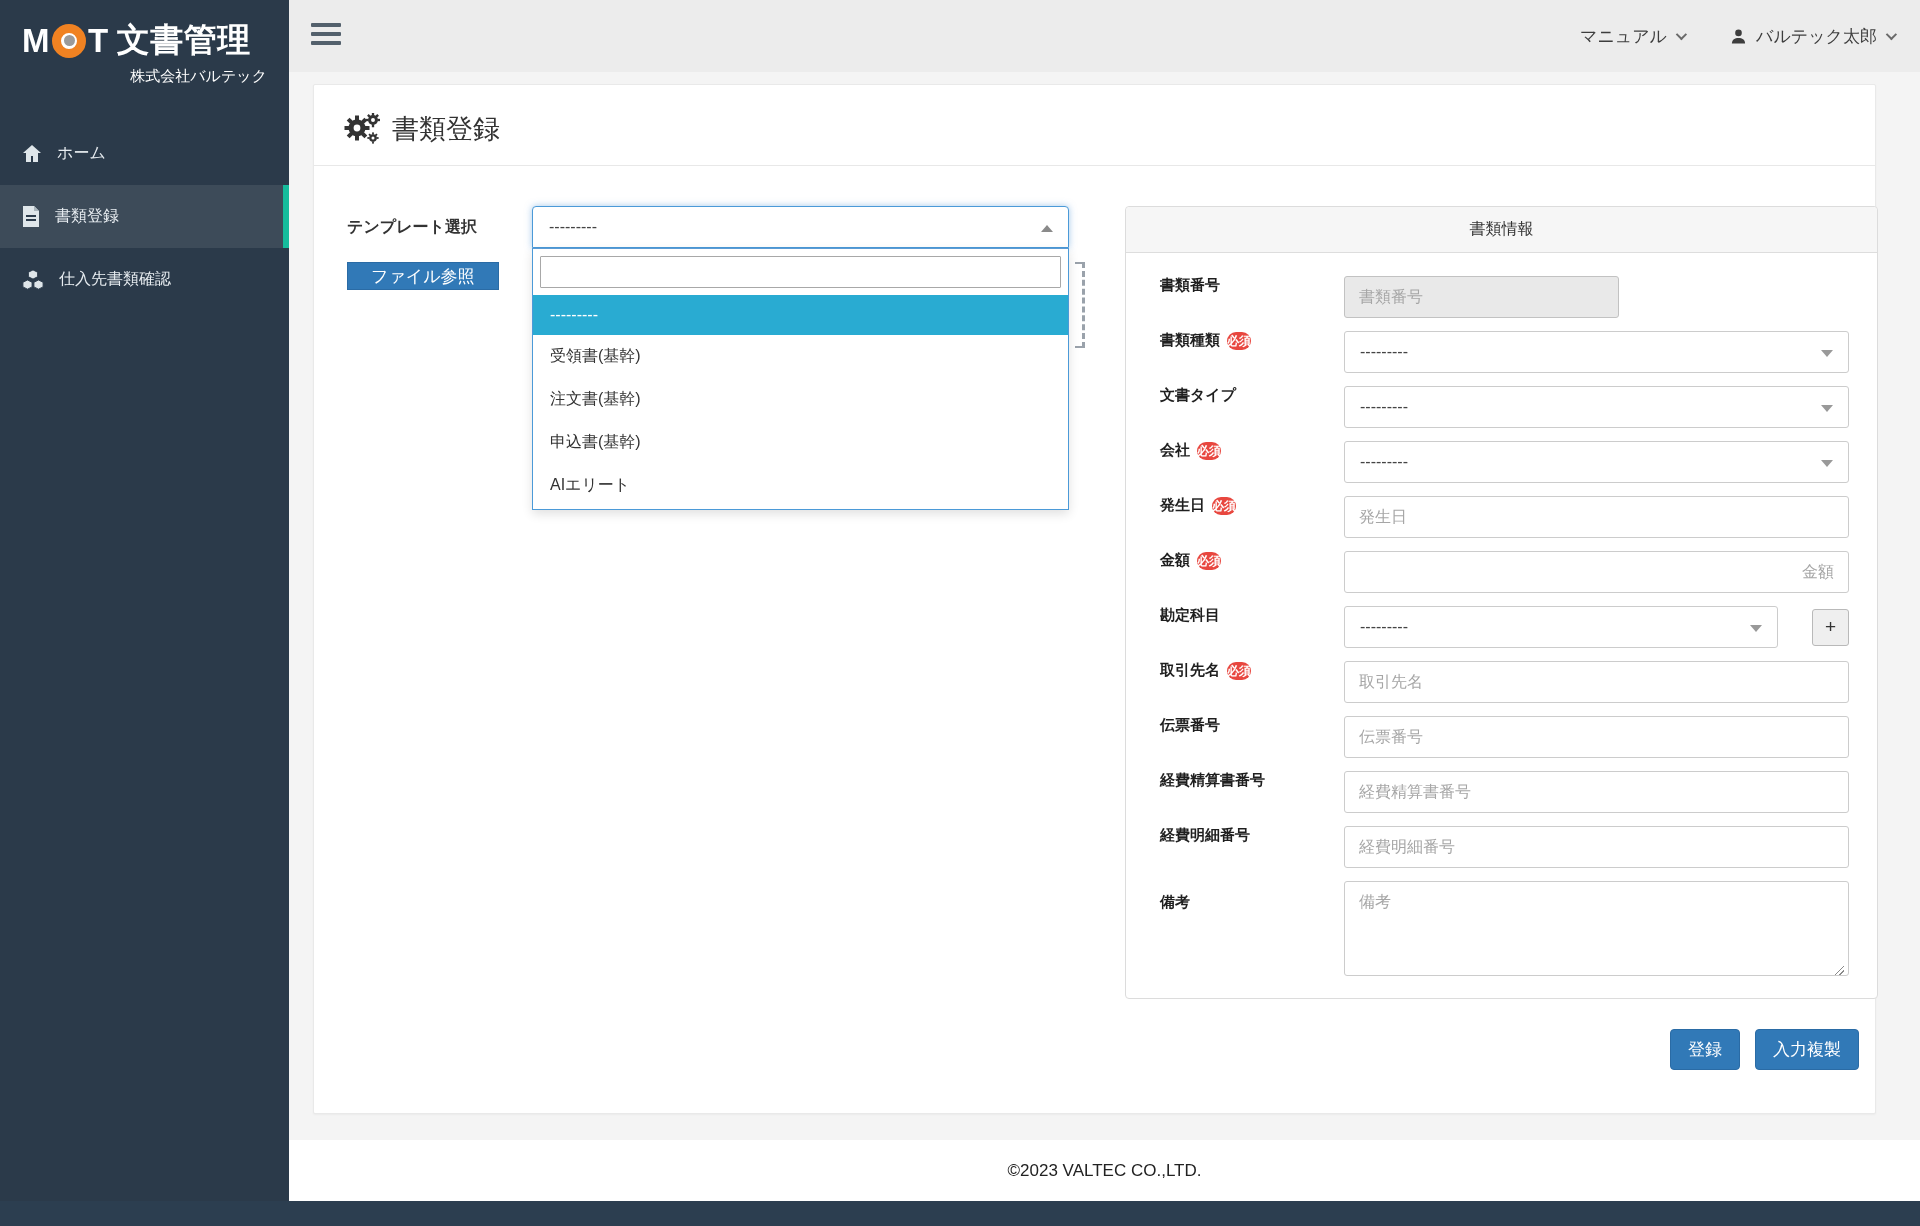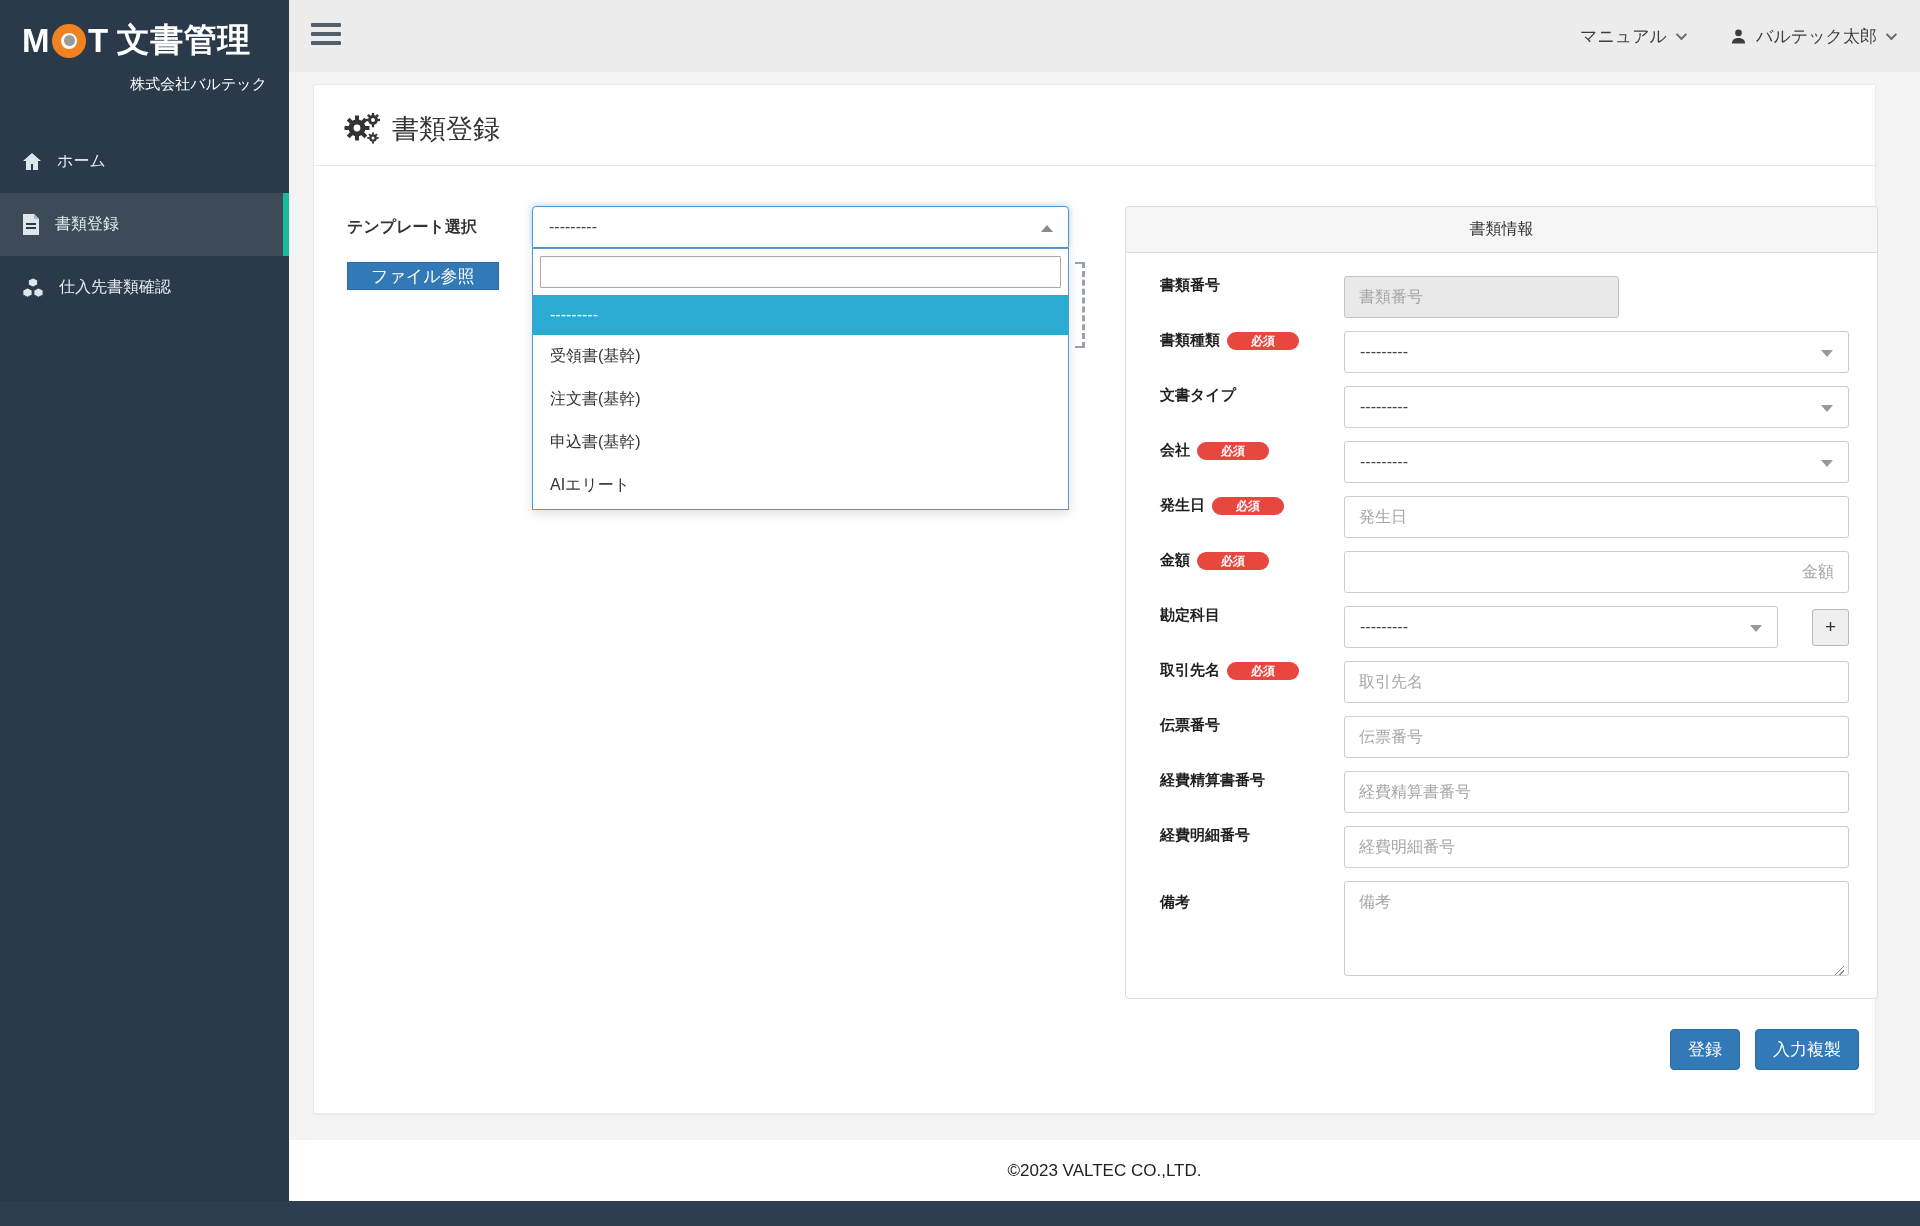--- a/index.html
+++ b/index.html
@@ -8,21 +8,21 @@
     font-family:"Liberation Sans","DejaVu Sans",sans-serif;
     background:#f4f4f4; position:relative; overflow:hidden; color:#333;
   }
   
   .sidebar { position:absolute; left:0; top:0; width:289px; height:1226px; background:#2b3a4a; z-index:5; }
   .logo { padding:18px 22px 8px 22px; }
   .logo-main { display:flex; align-items:center; color:#fff; font-size:33px; font-weight:bold; letter-spacing:.5px; }
   .o-ring { width:34px; height:34px; border-radius:50%; background:#fff; border:9px solid #f08222; display:flex; align-items:center; justify-content:center; margin:0 2px; }
   .o-dot { width:11px; height:11px; border-radius:50%; background:#9b9b9b; }
   .logo-kanji { margin-left:8px; }
-  .logo-sub { text-align:right; color:#fff; font-size:15px; margin-top:12px; }
+  .logo-sub { text-align:right; color:#fff; font-size:15px; margin-top:4px; }
   .side-menu { margin-top:28px; }
   .side-item { display:flex; align-items:center; gap:15px; height:63px; padding:0 22px; color:#e8edf1; font-size:16px; cursor:pointer; }
   .side-item.active { background:#3d4b59; border-right:6px solid #16bc9c; }
   .side-item svg { flex:none; }
   
   .navbar { position:absolute; left:289px; top:0; width:1631px; height:72px; background:#ececec; }
   .burger { position:absolute; left:22px; top:23px; width:30px; cursor:pointer; }
   .burger i { display:block; height:4px; background:#53606c; border-radius:1px; margin-bottom:5px; }
   .nav-right { position:absolute; right:26px; top:0; height:72px; display:flex; align-items:center; gap:46px; font-size:17px; color:#3d3d3d; }
   .nav-link { display:flex; align-items:center; gap:9px; cursor:pointer; }
@@ -48,21 +48,21 @@
   .native-artifact { position:absolute; right:-16px; top:56px; width:10px; height:86px; border-top:2px solid #9aa2ab; border-bottom:2px solid #9aa2ab; border-right:3px dashed #9aa2ab; }
   .file-btn { margin-top:14px; height:28px; padding:0 23px; background:#3179b7; border:1px solid #2a6ba5; border-radius:0; color:#fff; font-size:17px; font-family:inherit; cursor:pointer; }
   
   .right-panel { flex:1; margin-left:44px; border:1px solid #dcdcdc; border-radius:4px; background:#fff; height:793px; }
   .panel-header { height:46px; background:#f6f6f6; border-bottom:1px solid #ddd; border-radius:4px 4px 0 0; display:flex; align-items:center; justify-content:center; font-size:16px; color:#333; }
   .panel-body { padding:23px 28px 0 34px; }
   .frow { display:flex; align-items:flex-start; margin-bottom:13px; }
   .frow.top { align-items:flex-start; }
   .flabel { width:184px; flex:none; display:flex; align-items:center; gap:7px; font-size:15px; font-weight:bold; color:#1f1f1f; }
   .frow.top .flabel { padding-top:12px; }
-  .req { background:#e8473f; color:#fff; font-size:12px; font-weight:bold; padding:3px 24px; border-radius:9px; line-height:1; }
+  .req { background:#e8473f; color:#fff; font-size:12px; font-weight:bold; padding:3px 0; border-radius:9px; line-height:1; }
   .fctrl { flex:1; position:relative; }
   .inp { width:100%; height:42px; border:1px solid #ccc; border-radius:3px; padding:0 14px; font-size:16px; color:#333; background:#fff; font-family:inherit; }
   .inp::placeholder { color:#a6a6a6; }
   .inp.short { width:275px; background:#e9e9e9; border-color:#c2c2c2; }
   .inp.right { text-align:right; }
   .sel { height:42px; border:1px solid #ccc; border-radius:3px; background:#fff; display:flex; align-items:center; padding:0 34px 0 15px; font-size:16px; color:#444; position:relative; cursor:pointer; }
   .caret { position:absolute; right:15px; top:18px; width:0; height:0; border-left:6px solid transparent; border-right:6px solid transparent; border-top:7px solid #999; }
   .acct-wrap { display:flex; align-items:center; }
   .acct-wrap .sel { width:434px; flex:none; }
   .plus-btn { margin-left:34px; width:37px; height:37px; background:#efefef; border:1px solid #b9b9b9; border-radius:3px; font-size:19px; color:#333; cursor:pointer; font-family:inherit; }

